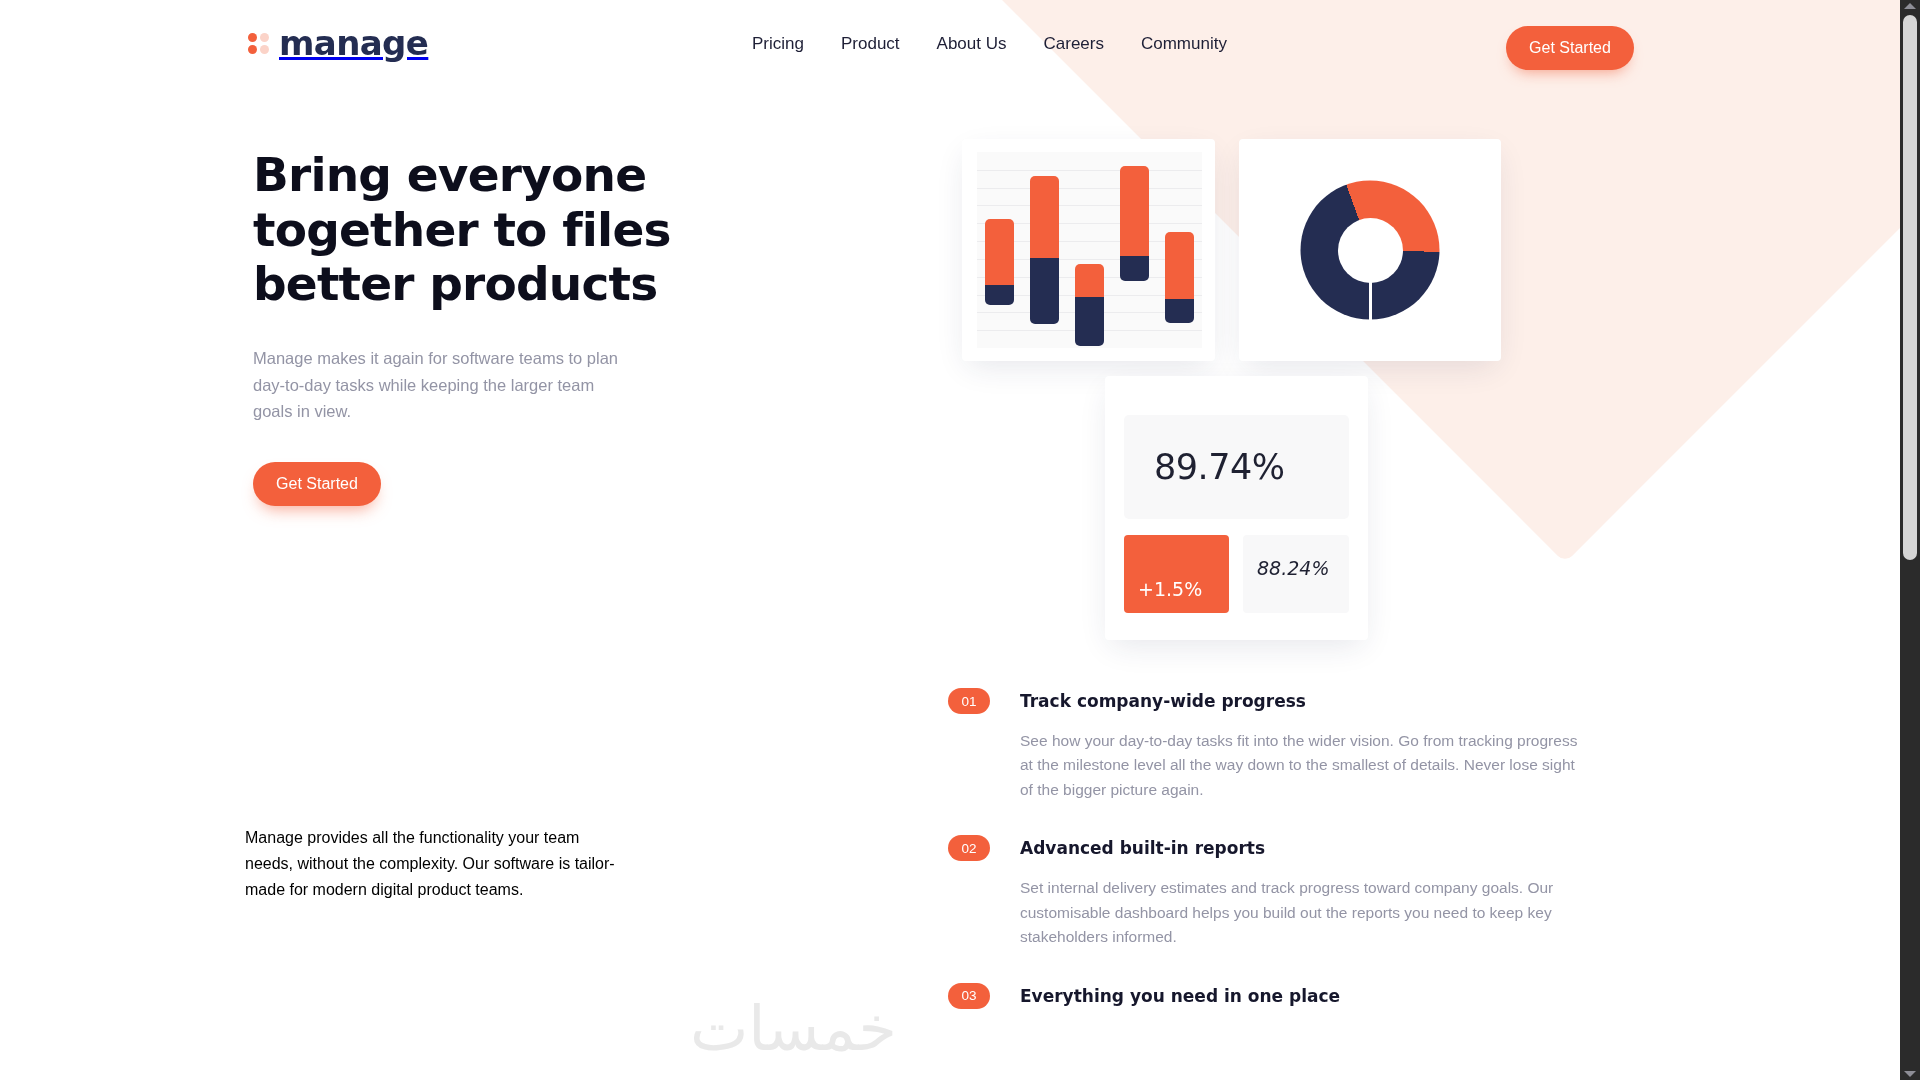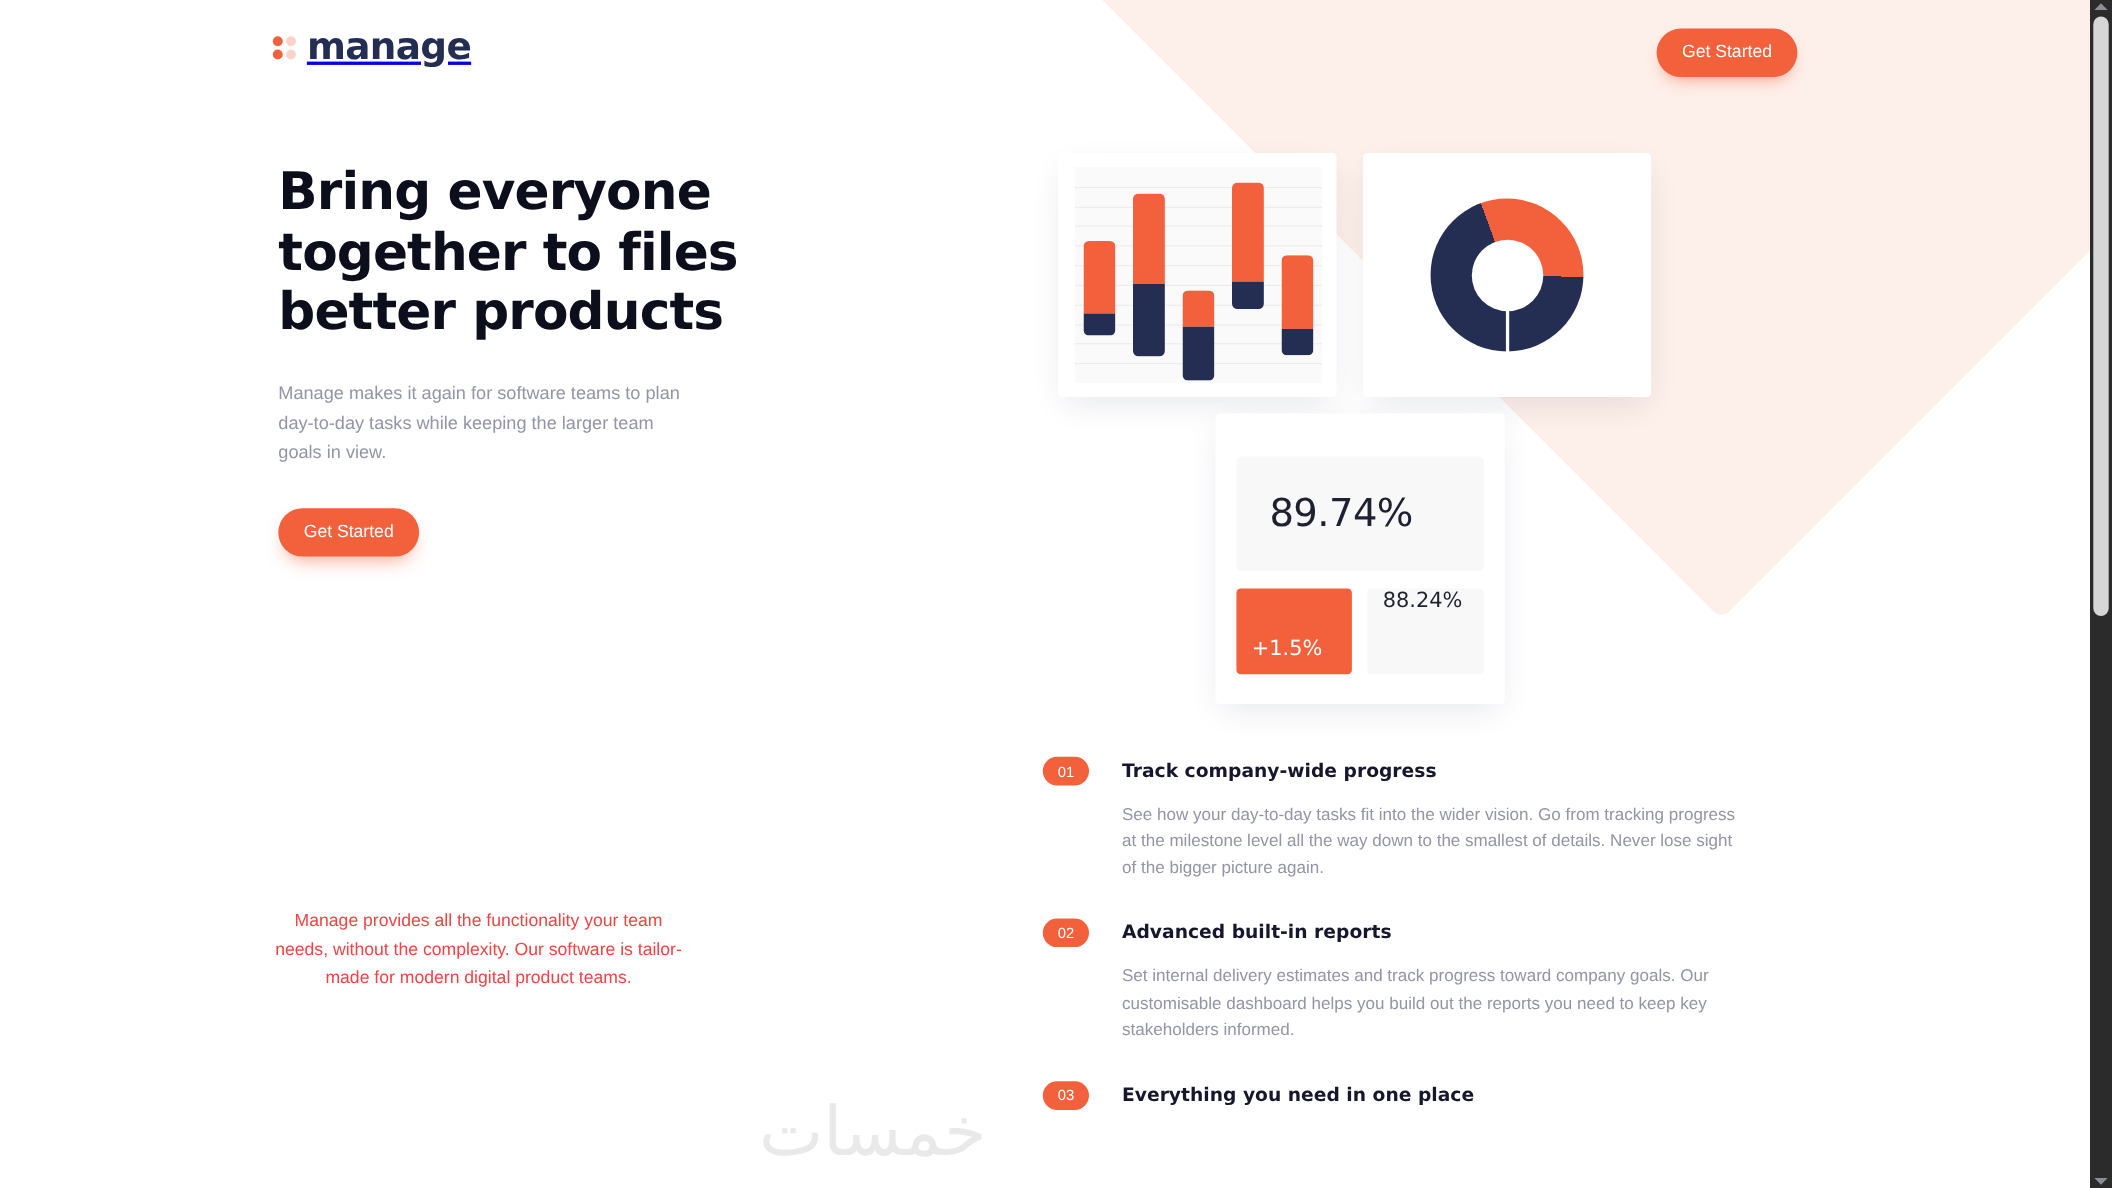--- a/index.html
+++ b/index.html
@@ -234,21 +234,21 @@
     color: #ffffff;
     font-size: 19px;
     font-family: "DejaVu Sans", sans-serif;
   }
   #stat-secondary {
     position: absolute;
     left: 138px; top: 159px;
     width: 106px; height: 78px;
     background: #f8f8f9;
     border-radius: 4px;
-    display: flex; align-items: flex-start;
+    display: flex; align-items: center; font-style: italic;
   }
   #stat-secondary-value {
     margin: 0 0 13px 14px;
     color: #1f2132;
     font-size: 19px;
     font-family: "DejaVu Sans", sans-serif;
   }
 
   
   #features { position: absolute; left: 0; top: 660px; width: 1900px; height: 420px; z-index: 5; }
@@ -263,24 +263,23 @@
     letter-spacing: -0.4px;
     margin: 0;
     font-family: "DejaVu Sans", sans-serif;
   }
   #features-sub {
     position: absolute;
     left: 245px; top: 165px;
     width: 380px;
     font-size: 16px;
     line-height: 1.62;
-    color: #ef4444;
+    color: #000000;
     margin: 0;
     font-family: "Liberation Sans", sans-serif;
-    text-align: center;
   }
   #feature-list {
     position: absolute;
     left: 948px; top: 28px;
     width: 640px;
     list-style: none;
     margin: 0; padding: 0;
   }
   .feature-item { position: relative; margin-bottom: 33px; }
   .feature-badge {
@@ -352,20 +351,27 @@
     <a id="logo" href="#">
       <span id="logo-dots">
         <i></i>
           <i></i>
           <i></i>
           <i></i>
       </span>
       <span id="logo-word">manage</span>
     </a>
 
+    <nav id="main-nav">
+      <a href="#">Pricing</a>
+      <a href="#">Product</a>
+      <a href="#">About Us</a>
+      <a href="#">Careers</a>
+      <a href="#">Community</a>
+    </nav>
 
     <button id="header-cta">Get Started</button>
   </header>
 
   <section id="hero">
 
     <h1 id="hero-title">Bring everyone together to files better products</h1>
     <p id="hero-sub">Manage makes it again for software teams to plan day-to-day tasks while keeping the larger team goals in view.</p>
     <button id="hero-cta">Get Started</button>
 

